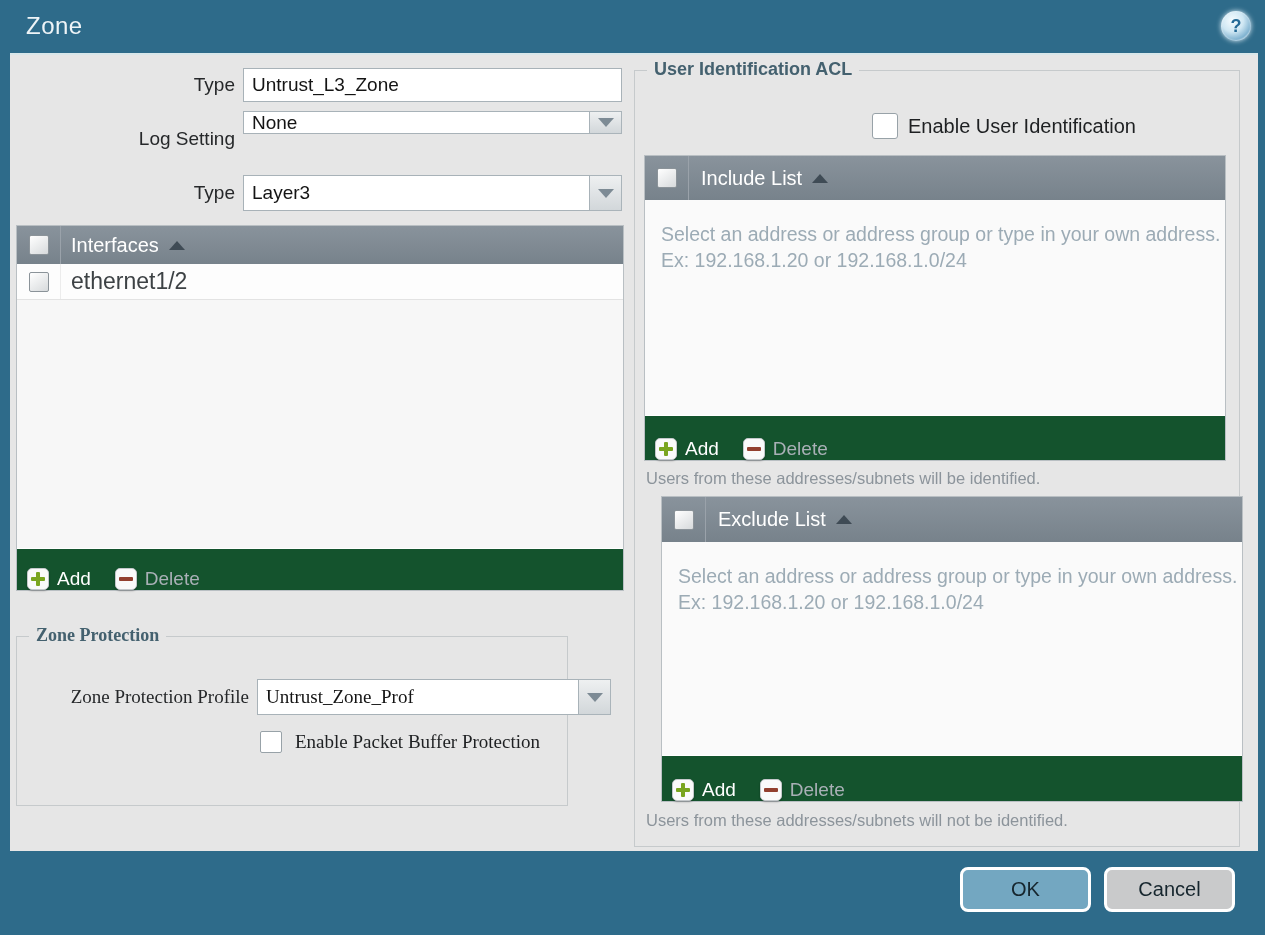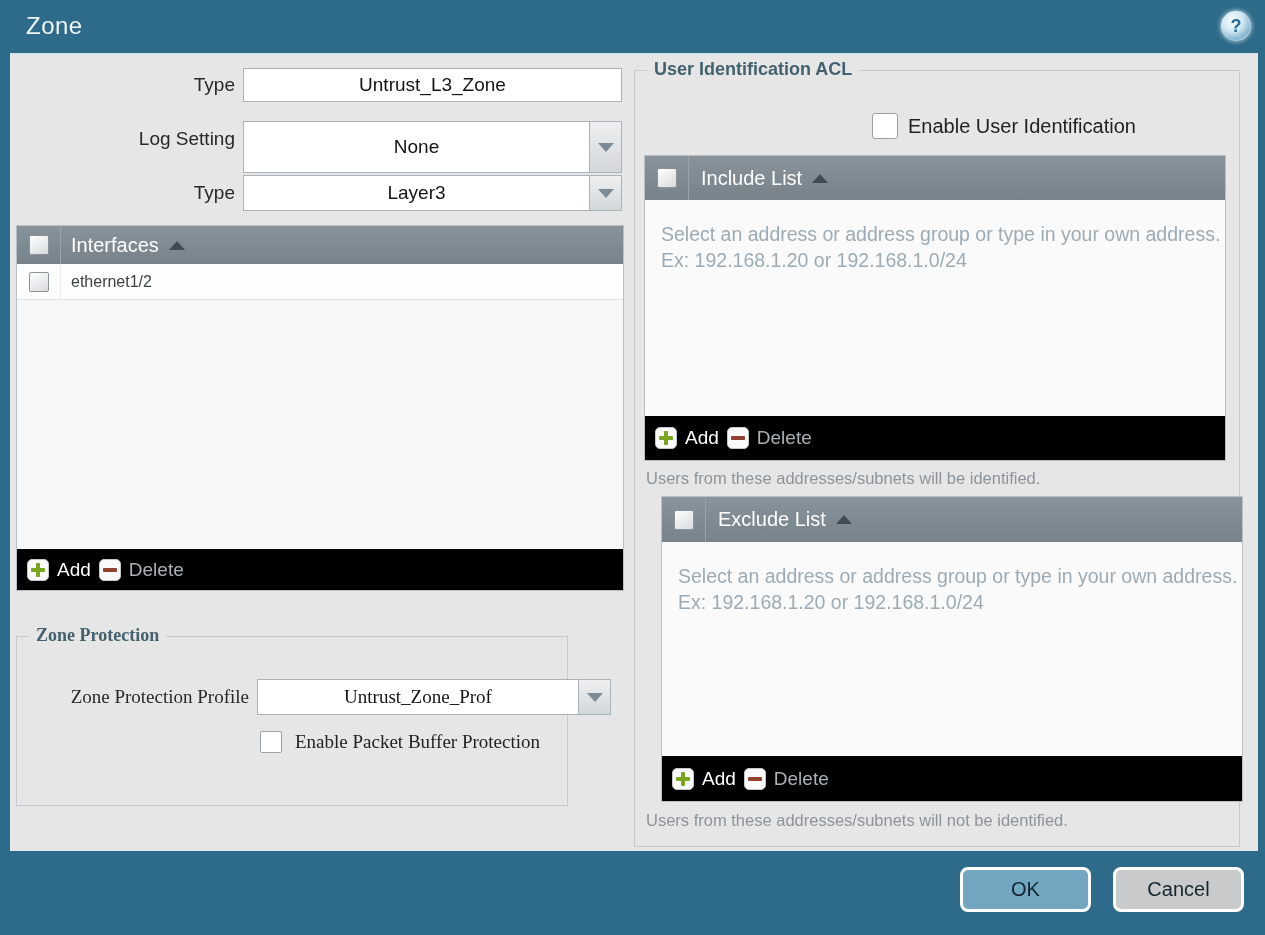--- a/index.html
+++ b/index.html
@@ -17,40 +17,40 @@
   .help-q{ color:#256a96; font-weight:bold; font-size:18px; line-height:1; }
 
   
   .dialog{ position:absolute; left:10px; top:53px; width:1248px; height:798px;
     background:#e6e6e6; border-top:2px solid #d9e7ea; }
 
   
   .lbl{ position:absolute; color:#26282a; font-size:19px; text-align:right; }
   .fld{ position:absolute; }
   .text-input{ width:100%; height:100%; border:1px solid #a8b2b8; background:#fff;
-    font-family:inherit; font-size:19px; color:#141414; padding:8px 8px; outline:none;text-align:center; }
+    font-family:inherit; font-size:19px; color:#141414; padding:8px 8px; outline:none; }
   .combo{ position:absolute; display:flex; }
   .combo .text-input{ flex:1; height:auto; }
   .dd-btn{ width:32px; border:1px solid #aab4ba; border-left:none;
     background:linear-gradient(#eef0f1,#d2d7da); display:flex; align-items:center; justify-content:center; cursor:pointer; }
   .tri-down{ width:0; height:0; border-left:8px solid transparent; border-right:8px solid transparent; border-top:9px solid #7d8b95; }
   .tri-up{ width:0; height:0; border-left:8px solid transparent; border-right:8px solid transparent; border-bottom:9px solid #3f4b55; margin-left:10px; }
 
   
   .table{ position:absolute; display:flex; flex-direction:column; border:1px solid #b9bfc3; }
   .t-header{ background:linear-gradient(#89939c,#77828b); display:flex; align-items:center; color:#fff; font-size:20px; flex:0 0 auto; }
   .cb-cell{ width:44px; align-self:stretch; display:flex; align-items:center; justify-content:center; border-right:1px solid #9aa2aa; }
   .cb{ background:linear-gradient(145deg,#ffffff,#d7dadc); border:1px solid #8b9399; border-radius:2px; }
   .cb-20{ width:20px; height:20px; }
   .cb-22{ width:22px; height:22px; background:#fff; border:1px solid #98a2a8; border-radius:2px; }
   .cb-26{ width:26px; height:26px; background:#fff; border:1px solid #98a2a8; border-radius:3px; }
   .t-body{ flex:1 1 auto; background:#f7f7f7; position:relative; overflow:hidden; }
-  .t-row{ height:36px; background:#fdfdfd; border-bottom:1px solid #e3e3e3; display:flex; align-items:center; font-size:16px; color:#3d4245; cursor:pointer; }
+  .t-row{ height:36px; background:#fdfdfd; border-bottom:1px solid #e3e3e3; display:flex; align-items:center; font-size:23px; color:#3d4245; cursor:pointer; }
   .t-row .cb-cell{ border-right:1px solid #ececec; }
-  .t-footer{ background:#000000; border-top:1px solid #fff; display:flex; align-items:center; gap:8px; padding:0 10px; flex:0 0 auto; }
+  .t-footer{ background:#14532d; border-top:1px solid #fff; display:flex; align-items:flex-end; gap:24px; padding:0 10px; flex:0 0 auto; }
   .mini-btn{ display:flex; align-items:center; gap:8px; font-size:19px; cursor:pointer; }
   .icon-sq{ width:22px; height:22px; background:#fafafa; border:1px solid #c4c8cb; border-radius:5px;
     box-shadow:0 1px 2px rgba(0,0,0,.3); display:flex; align-items:center; justify-content:center; }
   .plus{ position:relative; width:14px; height:14px; }
   .plus::before{ content:""; position:absolute; left:0; top:5px; width:14px; height:4px; background:#7aa51f; border-radius:1px; }
   .plus::after{ content:""; position:absolute; left:5px; top:0; width:4px; height:14px; background:#7aa51f; border-radius:1px; }
   .minus{ width:14px; height:4px; background:#93402f; border-radius:1px; }
   .mini-label-on{ color:#ffffff; }
   .mini-label-off{ color:#a9b0b6; }
 
@@ -59,21 +59,21 @@
   .legend{ position:absolute; top:-12px; left:12px; background:#e6e6e6; padding:0 7px; font-weight:bold; font-size:18px; color:#44616f; white-space:nowrap; }
 
   .placeholder{ position:absolute; left:16px; top:22px; width:580px; font-size:19.5px; line-height:1.32; color:#9cabb5; }
   .note{ position:absolute; font-size:16.5px; color:#8c949b; }
   .cb-label{ position:absolute; color:#1e2022; font-size:19px;text-align:center; }
 
   
   .footer-btn{ position:absolute; width:131px; height:45px; border-radius:8px; border:3px solid #fff;
     font-size:20px; color:#16262e; display:flex; align-items:center; justify-content:center; cursor:pointer; }
   .ok{ background:#73a7c1; }
-  .cancel{ background:#c9cacb;margin-left:9px; }
+  .cancel{ background:#c9cacb; }
 </style>
 </head>
 <body>
 
 <div class="stage">
 
   <div class="titlebar">
     <div class="title">Zone</div>
     <div class="help-btn">
       <span class="help-q">?</span>
@@ -81,21 +81,21 @@
   </div>
 
   <div class="dialog">
 
     <div class="lbl" style="left:0;top:13px;width:225px;line-height:34px;">Type</div>
     <div class="fld" style="left:233px;top:13px;width:379px;height:34px;">
       <input class="text-input" type="text" value="Untrust_L3_Zone" style="">
     </div>
 
     <div class="lbl" style="left:0;top:66px;width:225px;line-height:36px;">Log Setting</div>
-    <div class="combo" style="left:233px;top:66px;width:379px;height:52px;">
+    <div class="combo" style="left:233px;top:56px;width:379px;height:23px;">
       <input class="text-input" type="text" value="None" style="">
       <div class="dd-btn">
         <span class="tri-down"></span>
       </div>
     </div>
 
     <div class="lbl" style="left:0;top:120px;width:225px;line-height:36px;">Type</div>
     <div class="combo" style="left:233px;top:120px;width:379px;height:36px;">
       <input class="text-input" type="text" value="Layer3" style="">
       <div class="dd-btn">

